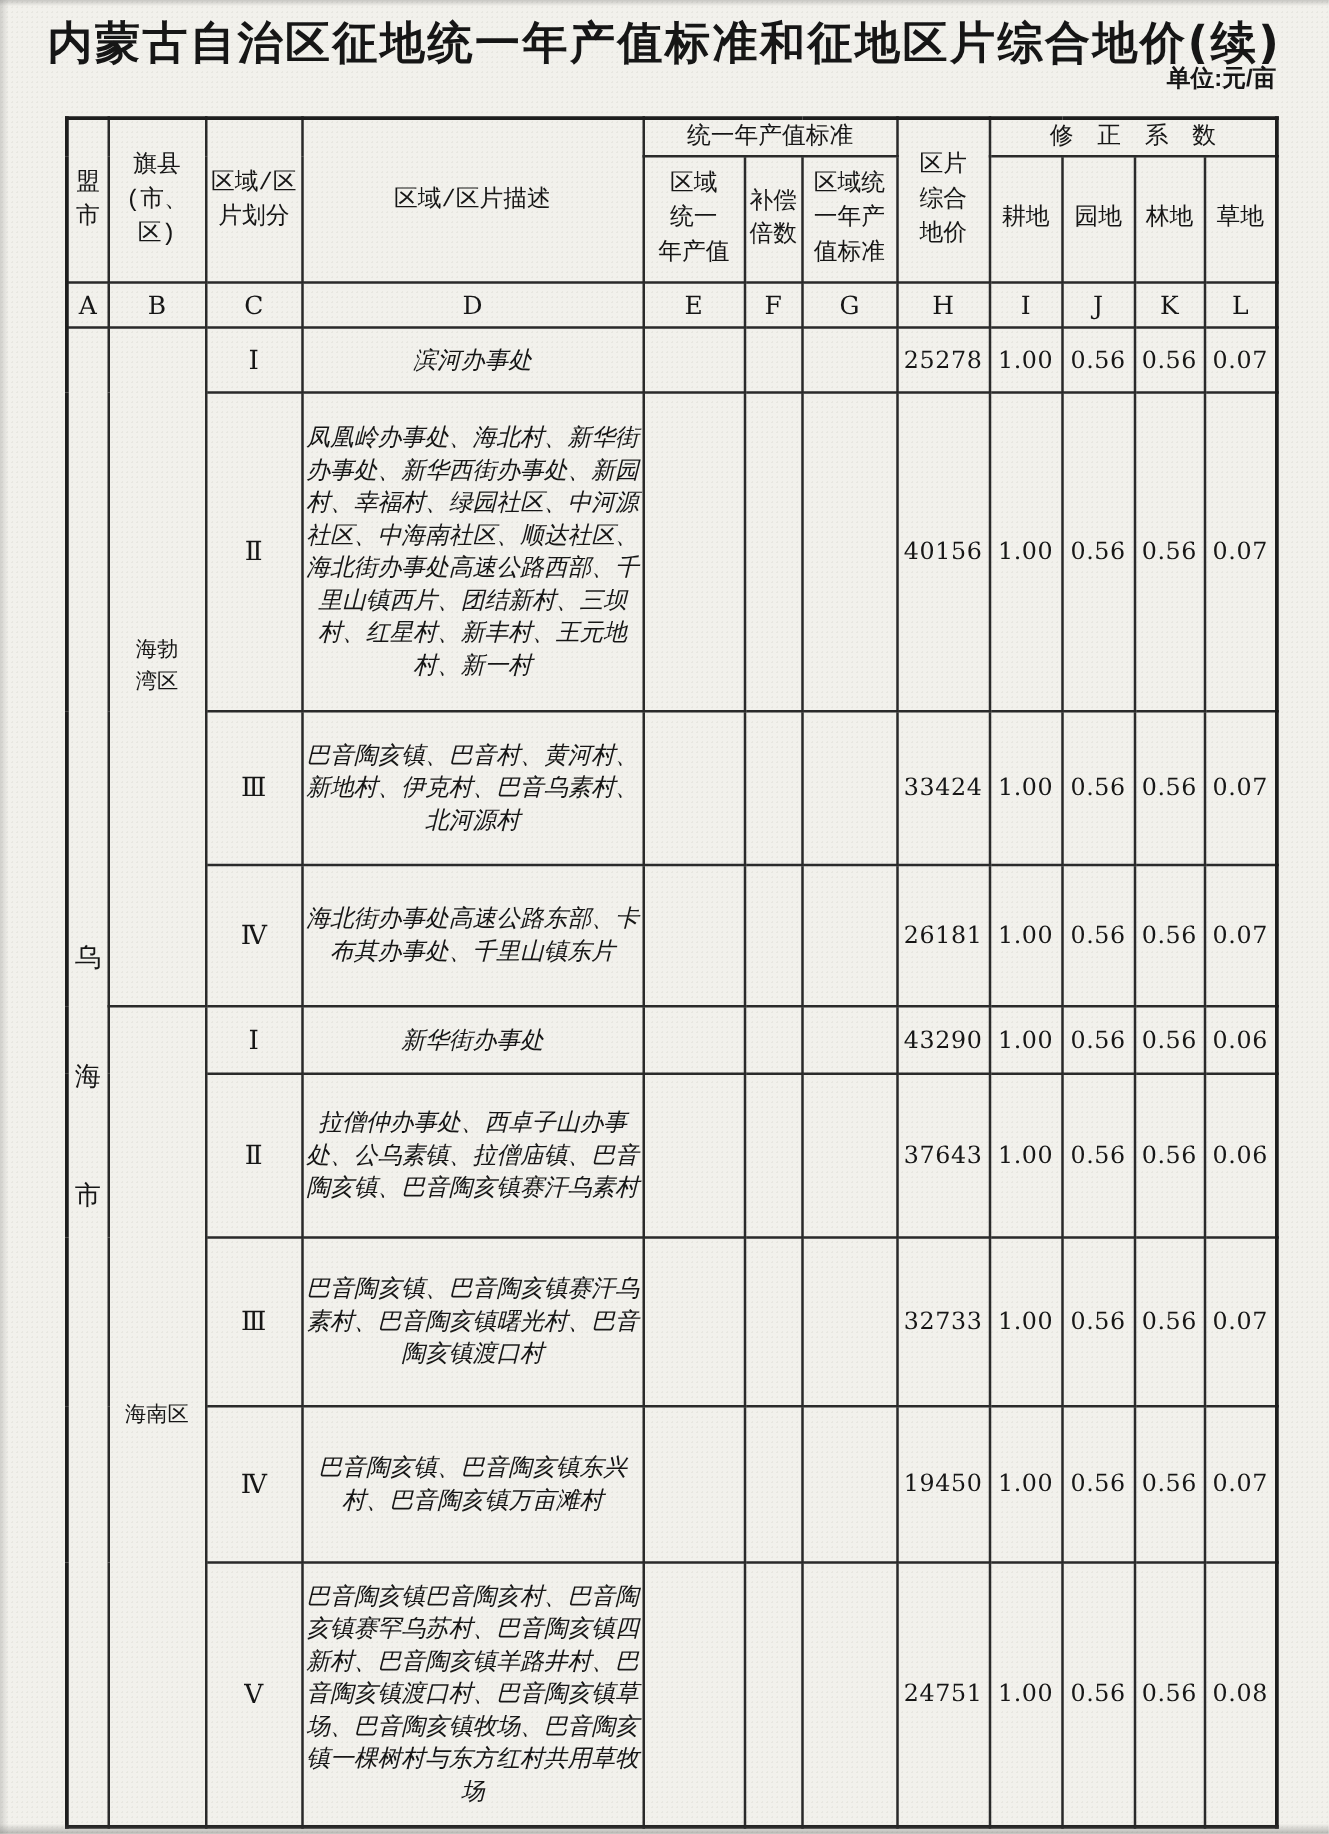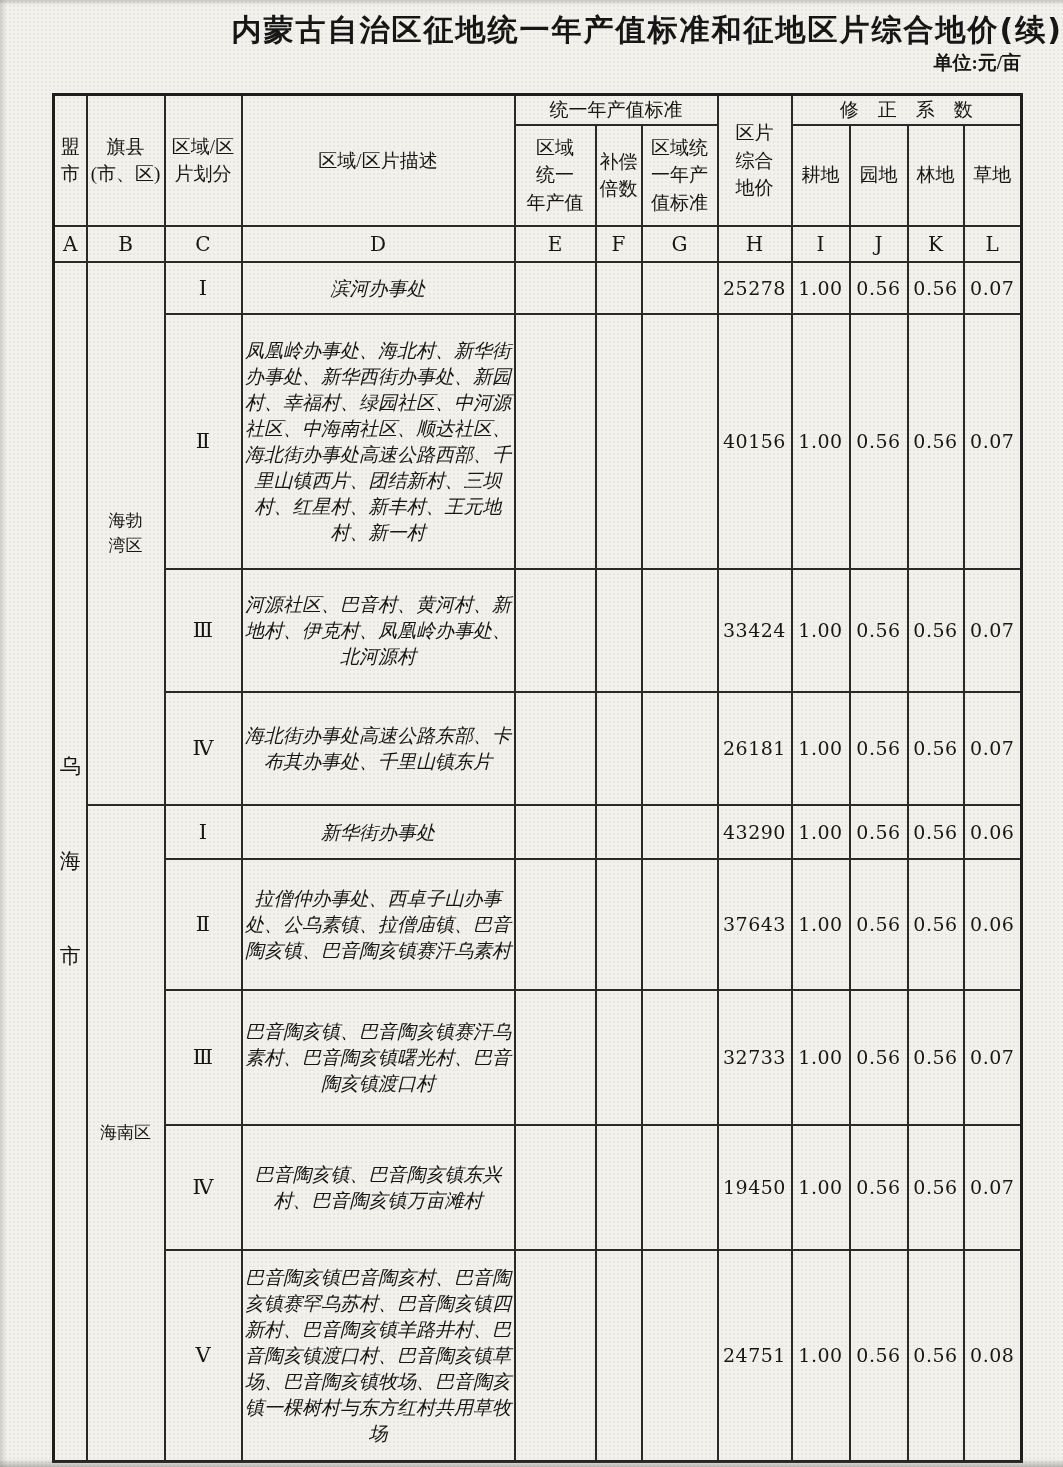--- a/index.html
+++ b/index.html
@@ -7,43 +7,43 @@
     width:1063px;height:1467px;position:relative;
     background-color:#f2f1ec;
     background-image:radial-gradient(#e8e7e1 0.8px, rgba(0,0,0,0) 0.8px);
     background-size:4px 4px;
     font-family:"DejaVu Sans", sans-serif;
     color:#161616;
     overflow:hidden;
   }
   .title{
     position:absolute;top:10px;left:0;width:100%;
-    text-align:right;font-size:30px;font-weight:700;letter-spacing:2px;
+    text-align:center;font-size:36px;font-weight:700;letter-spacing:2px;
     font-family:"DejaVu Sans", sans-serif;
   }
   .unit-note{
     position:absolute;top:50px;right:42px;
     font-size:19px;font-weight:600;
-    font-family:Liberation Serif, serif;
+    font-family:Liberation Sans, sans-serif;
   }
   table.land{
     position:absolute;left:52px;top:93px;width:968px;
     border-collapse:collapse;table-layout:fixed;
     border:3px solid #1e1e1e;
   }
   .land th,.land td{
     border:2px solid #2a2a2a;
     padding:0;margin:0;
     text-align:center;vertical-align:middle;
     font-weight:normal;
     overflow:hidden;
   }
   .pre{white-space:pre-line;}
   .head-cjk{
-    font-family:Liberation Serif, serif;
+    font-family:Liberation Mono, monospace;
     font-size:19px;font-weight:700;line-height:1.45;
   }
   .letter{
     font-family:"DejaVu Serif", serif;
     font-size:20px;
   }
   .roman{
     font-family:"DejaVu Serif","DejaVu Sans",serif;
     font-size:21px;
   }
@@ -178,21 +178,21 @@
         <td class="num"></td>
         <td class="num">40156</td>
         <td class="num">1.00</td>
         <td class="num">0.56</td>
         <td class="num">0.56</td>
         <td class="num">0.07</td>
       </tr>
 
       <tr style="height:123px">
         <td class="roman">Ⅲ</td>
-        <td class="desc">河源社区、巴音村、黄河村、新地村、伊克村、凤凰岭办事处、北河源村</td>
+        <td class="desc">巴音陶亥镇、巴音村、黄河村、新地村、伊克村、巴音乌素村、北河源村</td>
         <td class="num"></td>
         <td class="num"></td>
         <td class="num"></td>
         <td class="num">33424</td>
         <td class="num">1.00</td>
         <td class="num">0.56</td>
         <td class="num">0.56</td>
         <td class="num">0.07</td>
       </tr>
 

